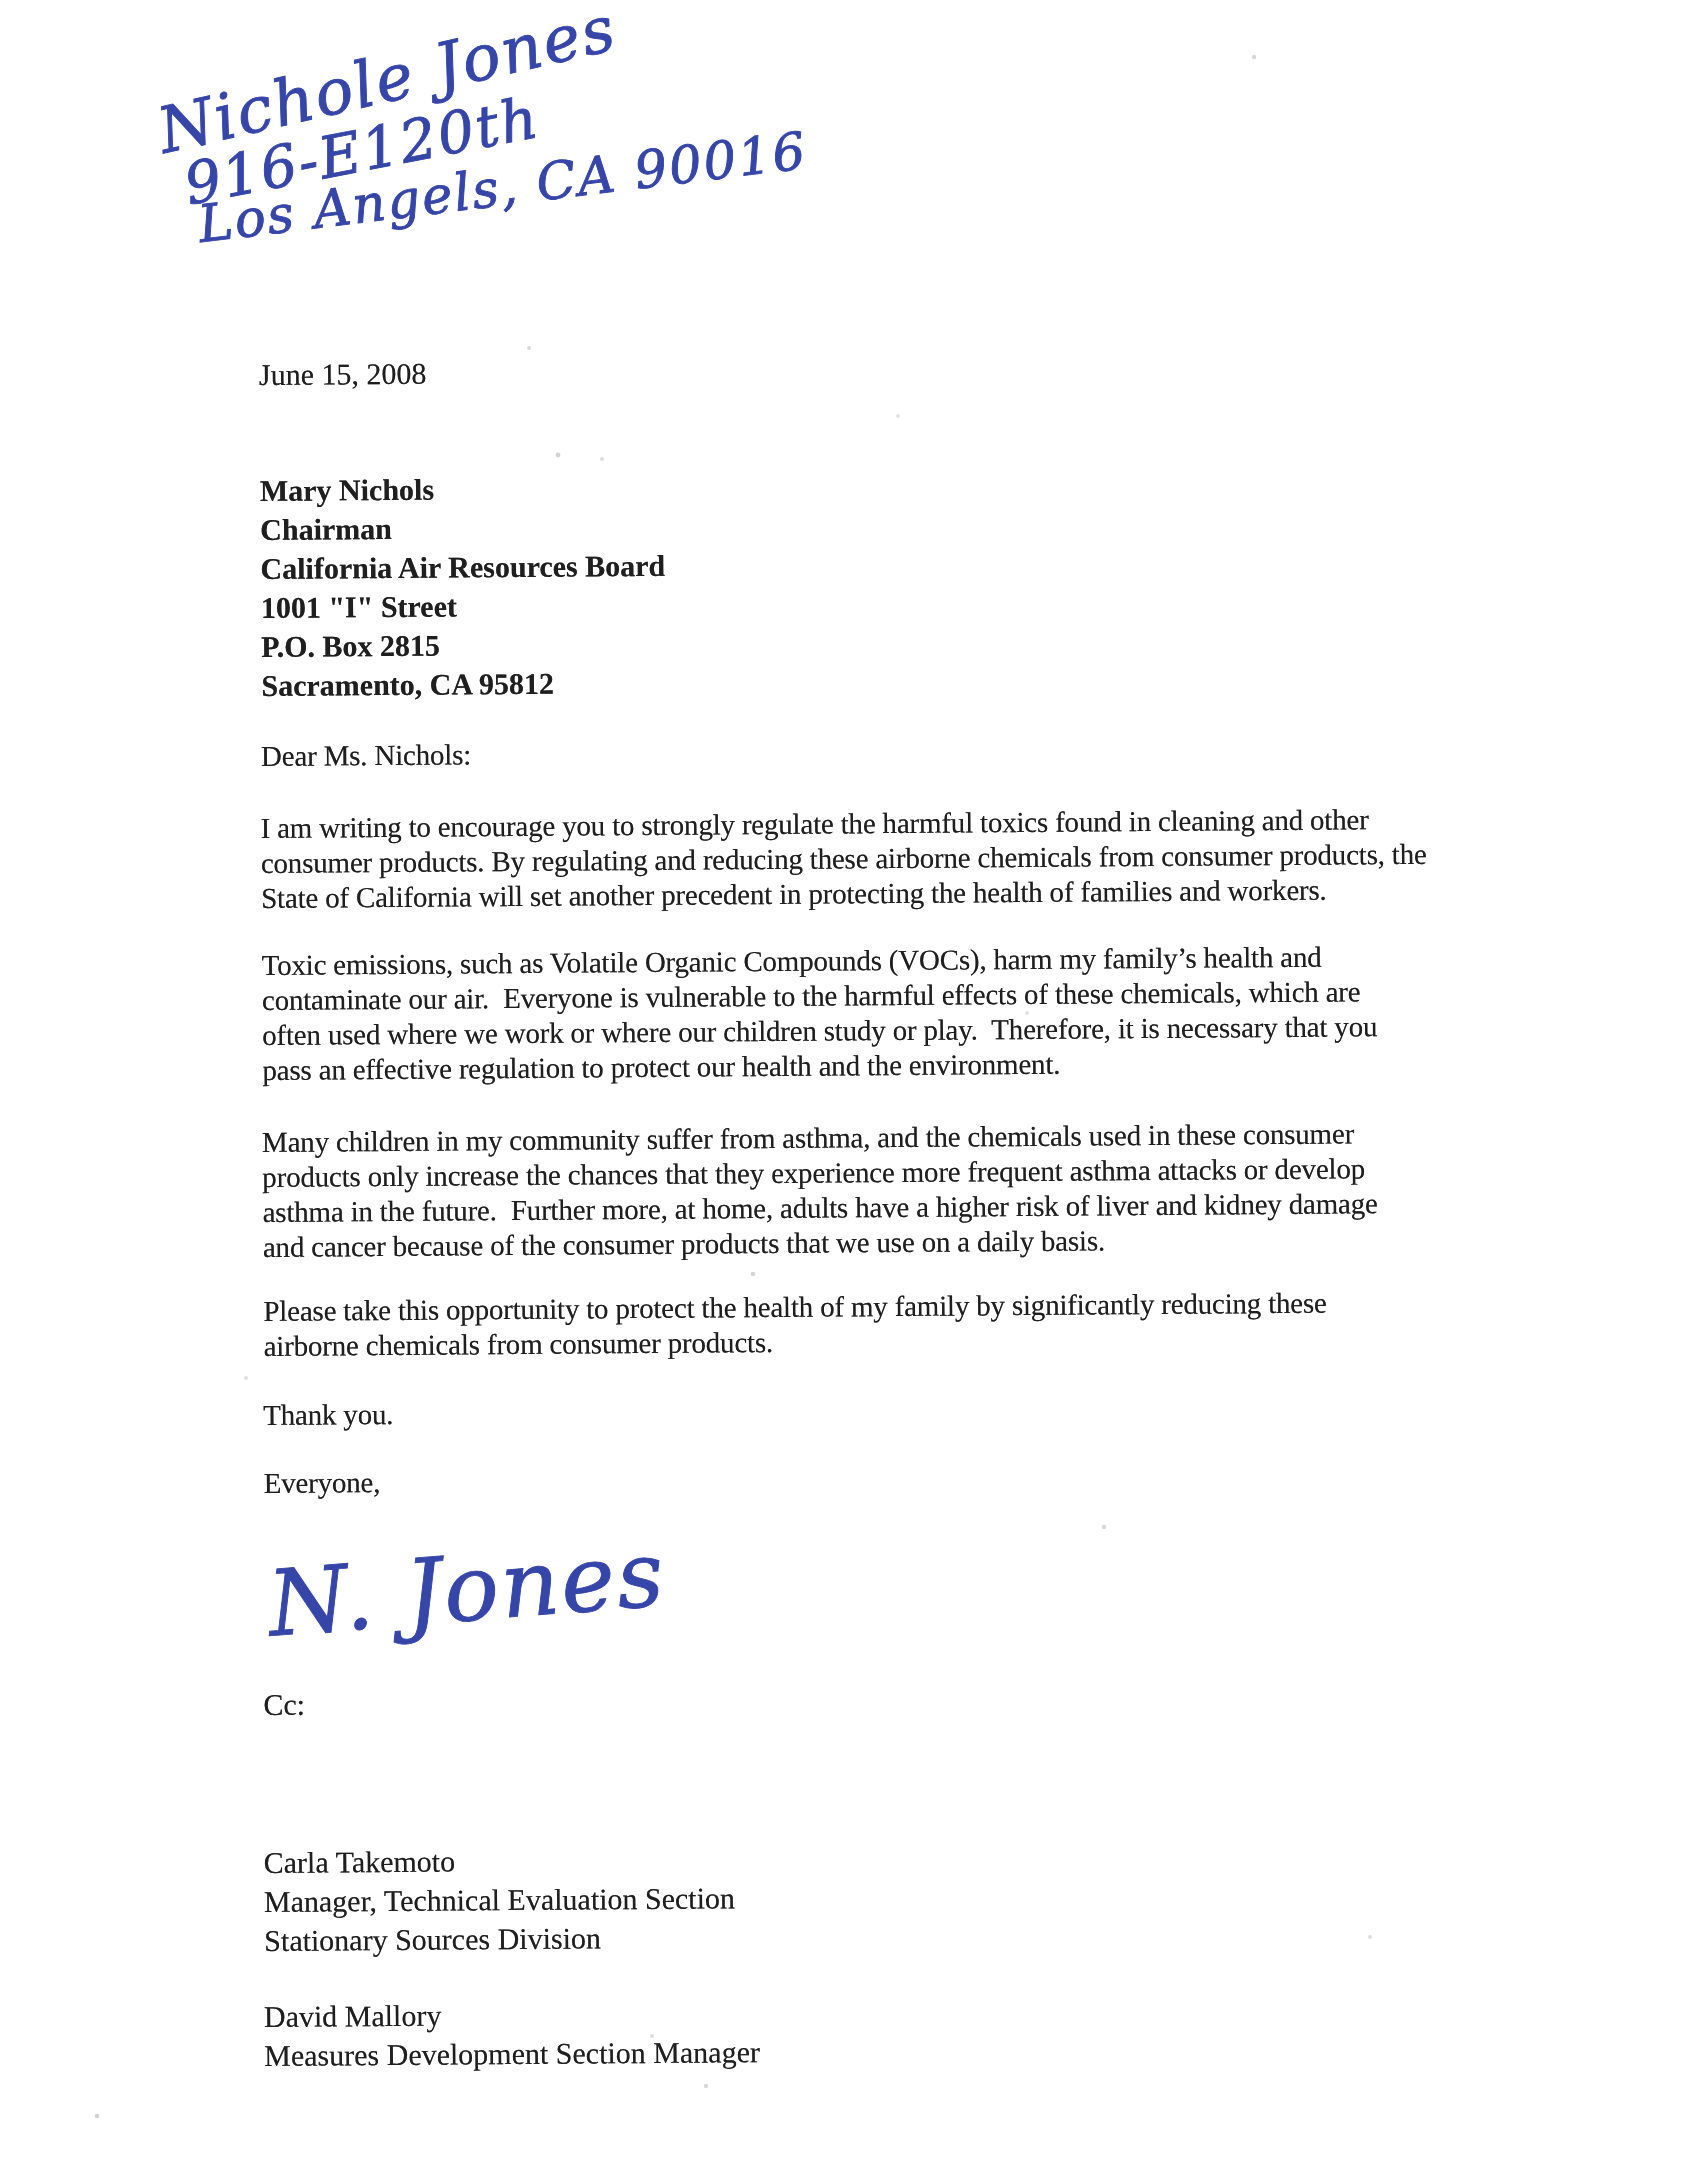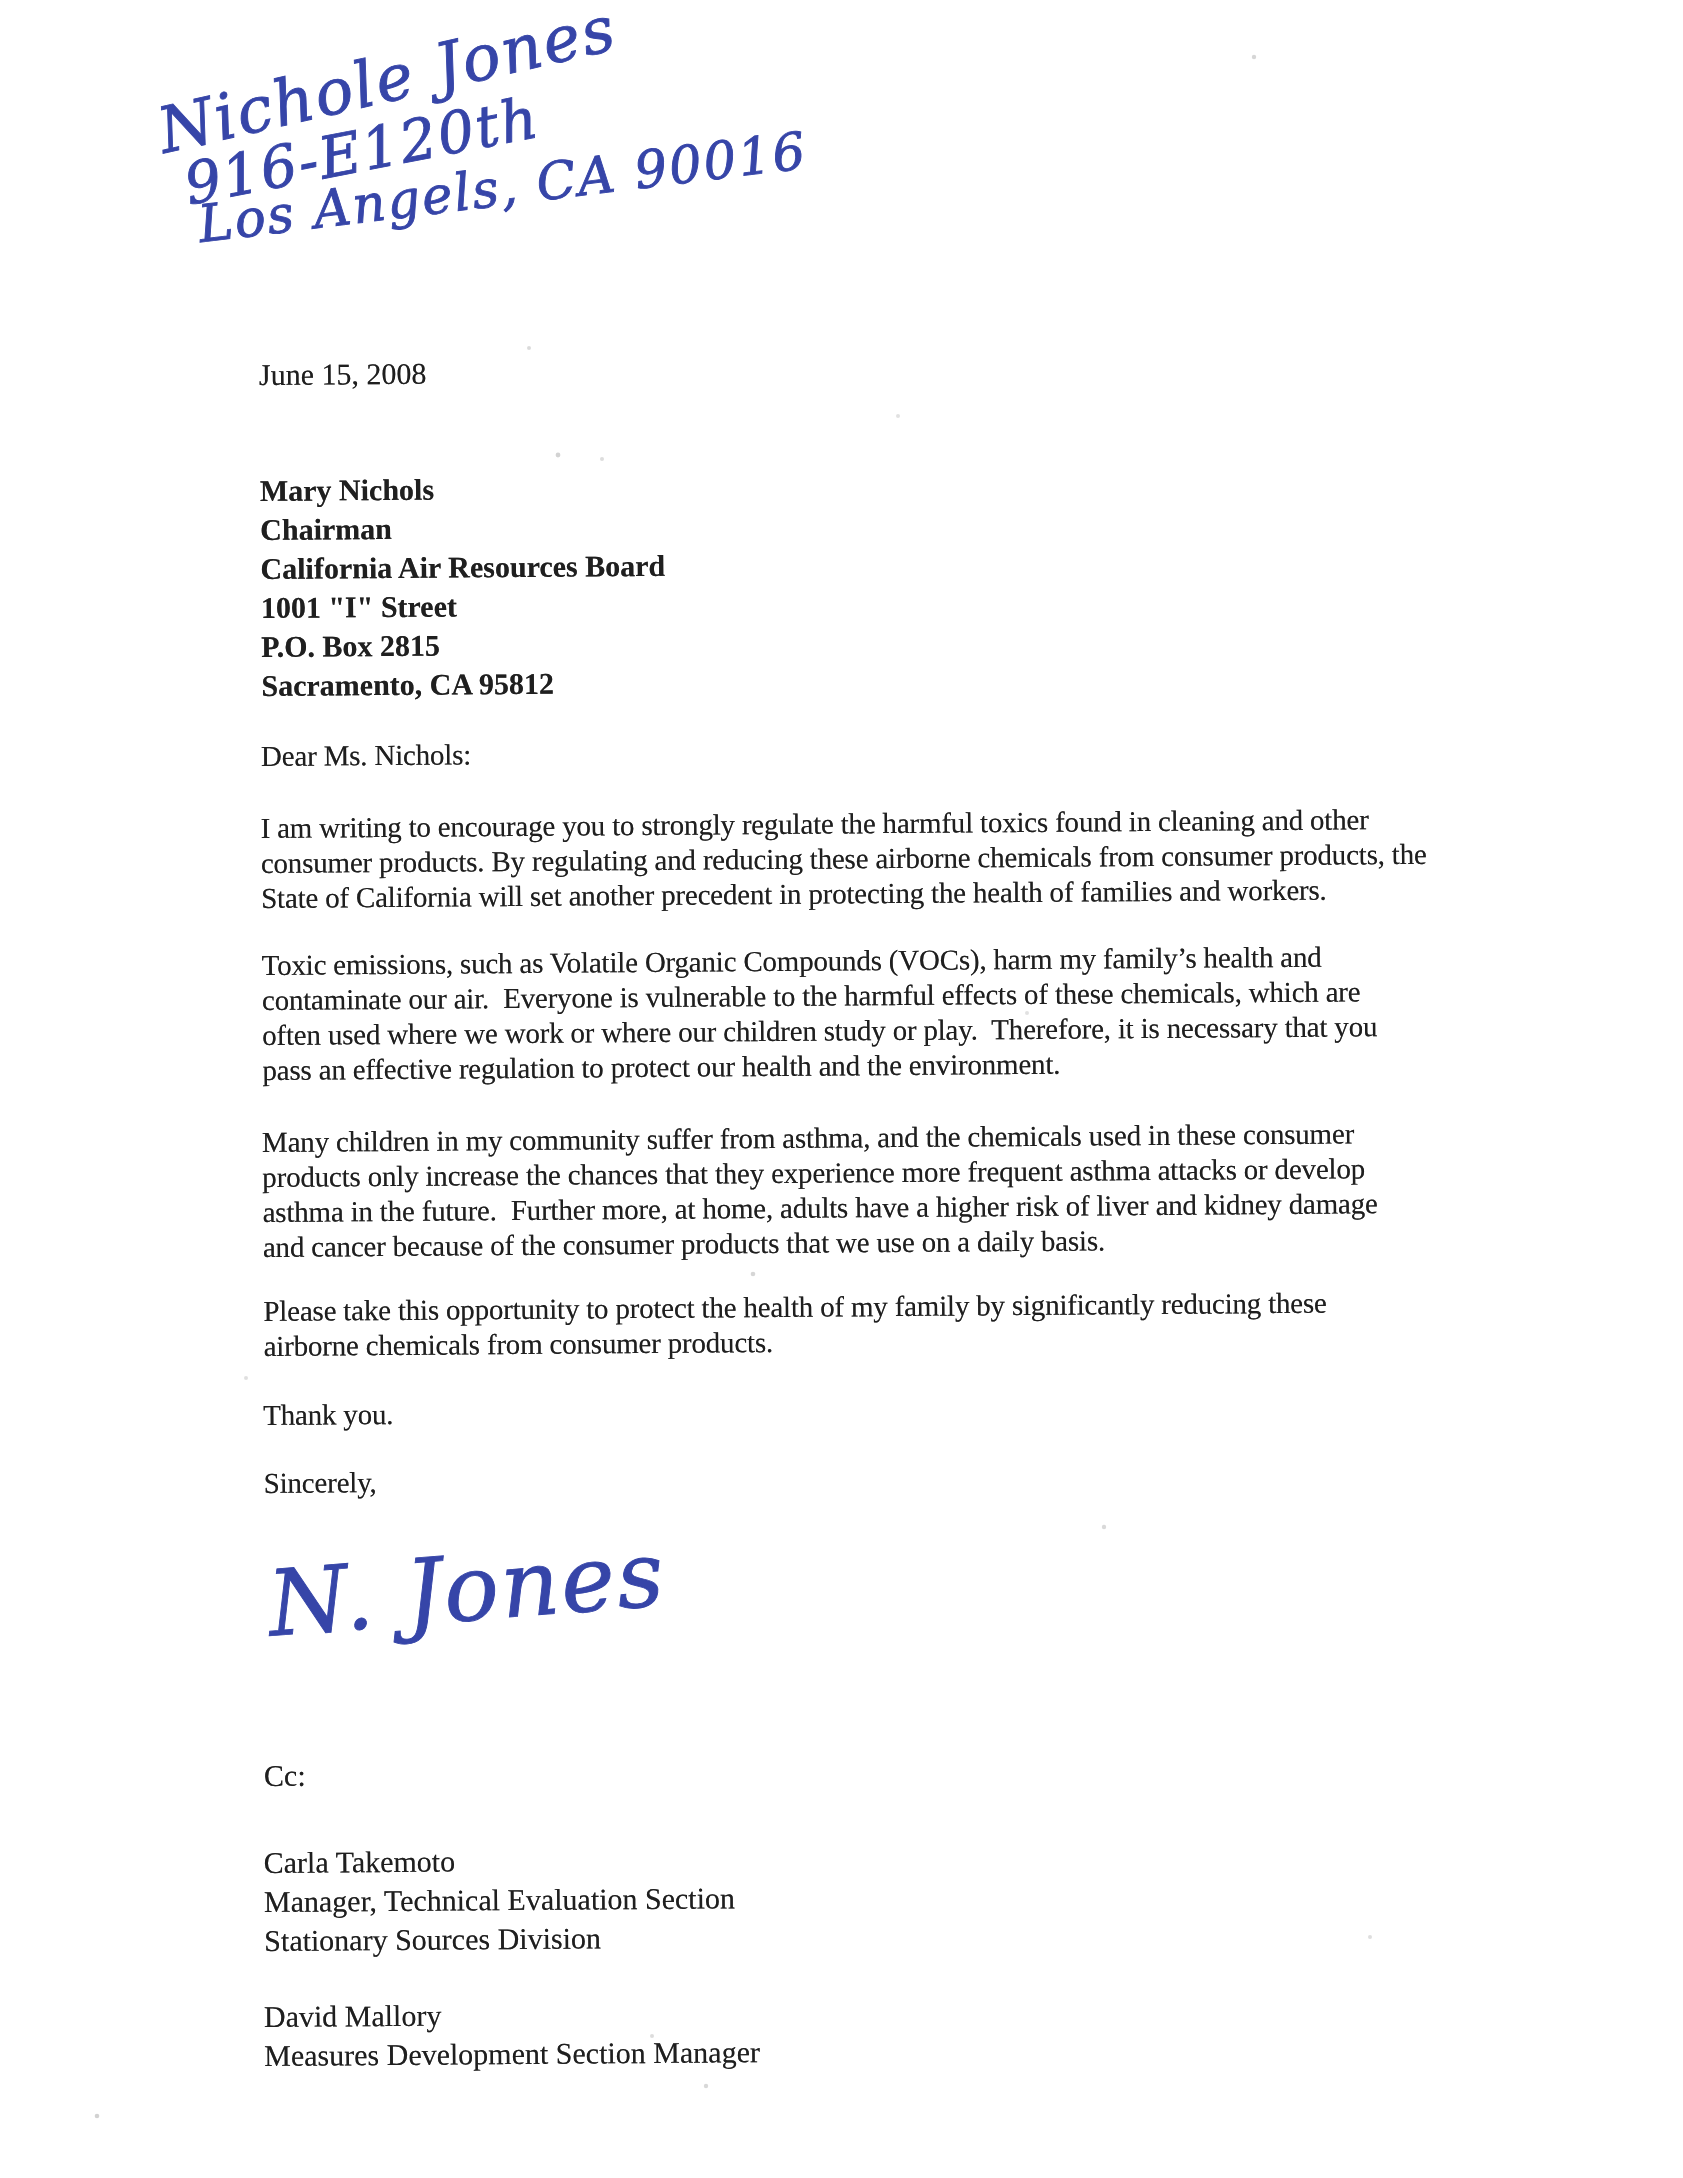--- a/index.html
+++ b/index.html
@@ -99,28 +99,28 @@
     <div class="block typed body-text" style="left:256px;top:1294px;">
       <div>Please take this opportunity to protect the health of my family by significantly reducing these</div>
       <div>airborne chemicals from consumer products.</div>
     </div>
 
     <div class="block typed body-text" style="left:255px;top:1398px;">
       <div>Thank you.</div>
     </div>
 
     <div class="block typed body-text" style="left:255px;top:1466px;">
-      <div>Sincerely,</div>
+      <div>Everyone,</div>
     </div>
 
     <svg class="hw-svg" style="left:246px;top:1525px;" width="475" height="173" viewBox="0 0 480 175">
       <text class="hw" x="15" y="112" font-size="92" transform="rotate(-4 15 112)">N. Jones</text>
     </svg>
 
-    <div class="block typed meta" style="left:253px;top:1756px;">
+    <div class="block typed meta" style="left:253px;top:1685px;">
       <div>Cc:</div>
     </div>
 
     <div class="block typed meta" style="left:252px;top:1843px;">
       <div>Carla Takemoto</div>
       <div>Manager, Technical Evaluation Section</div>
       <div>Stationary Sources Division</div>
     </div>
 
     <div class="block typed meta" style="left:251px;top:1997px;">

